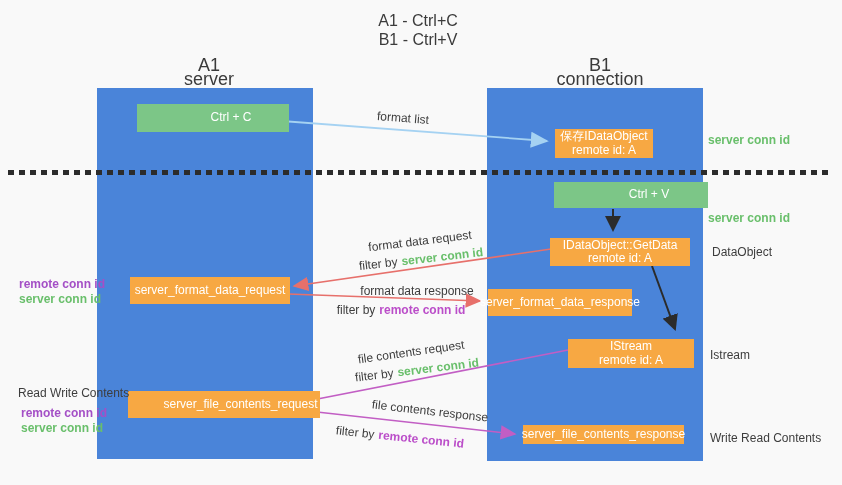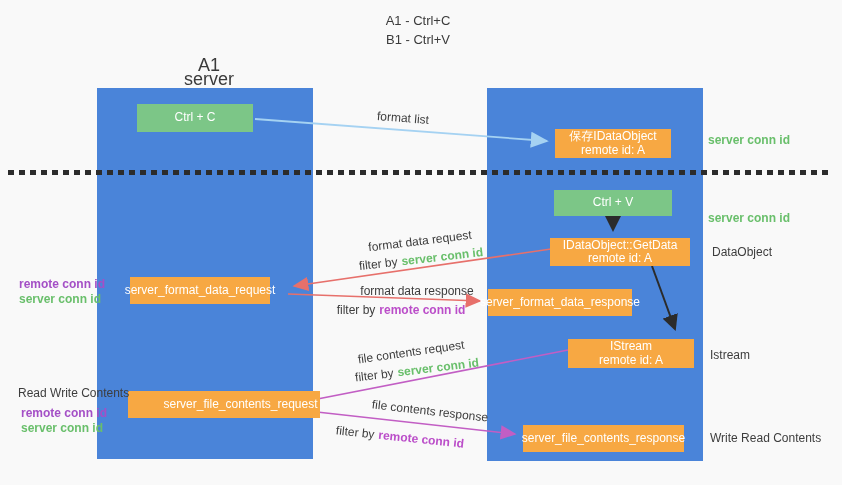--- a/index.html
+++ b/index.html
@@ -6,22 +6,22 @@
   body{background:#e8e8e8;font-family:"Liberation Sans", sans-serif;}
   .stage{position:relative;width:842px;height:485px;background:#f9f9f9;overflow:hidden;
          font-family:"Liberation Sans", sans-serif;color:#3d3d3d;}
   .panel{position:absolute;background:#4a84d9;z-index:1;}
   .divider{position:absolute;z-index:2;height:5px;
            background:repeating-linear-gradient(90deg,#2c2c2c 0 6px,transparent 6px 11px);}
   .arrows{position:absolute;left:0;top:0;z-index:3;}
   .node{position:absolute;z-index:4;display:flex;flex-direction:column;align-items:center;
         justify-content:center;color:#fff;font-size:12px;line-height:13.5px;text-align:center;}
   .node.orange{background:#f7a843;}
-  .node.green{background:#7cc687;}
-  .title{position:absolute;z-index:5;text-align:center;font-size:13px;line-height:19px;color:#3b3b3b;}
+  .node.green{background:#7cc687;padding-left:36px;}
+  .title{position:absolute;z-index:5;text-align:center;font-size:16px;line-height:19px;color:#3b3b3b;}
   .colhead{position:absolute;z-index:5;text-align:center;font-size:18px;line-height:14px;color:#3b3b3b;}
   .lbl{position:absolute;z-index:5;font-size:12px;white-space:nowrap;color:#3d3d3d;}
   .lbl.centered{transform-origin:center;}
   .bold-green{color:#69bf6b;font-weight:bold;}
   .bold-purple{color:#a44fc6;font-weight:bold;}
   .bold-magenta{color:#bb4ec9;font-weight:bold;}
   .prefix{margin-right:4px;}
   .legend{position:absolute;z-index:5;font-size:12px;line-height:14.5px;white-space:nowrap;}
 </style>
 </head>
@@ -30,20 +30,24 @@
 <div class="stage">
 
   <div class="title" style="left:318px;top:11px;width:200px;">
     <div>A1 - Ctrl+C</div>
     <div>B1 - Ctrl+V</div>
   </div>
 
   <div class="colhead" style="left:149px;top:58px;width:120px;">
     <div>A1</div>
     <div>server</div>
+  </div>
+  <div class="colhead" style="left:540px;top:58px;width:120px;">
+    <div>B1</div>
+    <div>connection</div>
   </div>
 
   <div class="panel" style="left:97px;top:88px;width:216px;height:371px;"></div>
   <div class="panel" style="left:487px;top:88px;width:216px;height:373px;"></div>
 
   <div class="divider" style="left:8px;top:170px;width:821px;"></div>
 
   <svg class="arrows" width="842" height="485">
     <defs>
       <marker id="m-blue" markerWidth="11" markerHeight="9" refX="9" refY="4.5" orient="auto">
@@ -65,52 +69,52 @@
     <line x1="568" y1="350" x2="297" y2="403" stroke="#c25ec4" stroke-width="1.6" marker-end="url(#m-magenta)"></line>
     <line x1="290" y1="409" x2="515" y2="434" stroke="#c25ec4" stroke-width="1.6" marker-end="url(#m-magenta)"></line>
     <line x1="613" y1="209" x2="613" y2="230" stroke="#2b2b2b" stroke-width="2" marker-end="url(#m-black)"></line>
     <line x1="652" y1="266" x2="675" y2="329" stroke="#2b2b2b" stroke-width="2" marker-end="url(#m-black)"></line>
   </svg>
 
   <div class="node green" style="left:137px;top:104px;width:116px;height:28px;">
     <div>Ctrl + C</div>
   </div>
 
-  <div class="node orange" style="left:555px;top:129px;width:116px;height:29px;">
+  <div class="node orange" style="left:555px;top:129px;width:98px;height:29px;">
     <div>保存IDataObject</div>
     <div>remote id: A</div>
   </div>
 
-  <div class="node green" style="left:554px;top:182px;width:118px;height:26px;margin-top:8px;">
+  <div class="node green" style="left:554px;top:182px;width:118px;height:26px;">
     <div>Ctrl + V</div>
   </div>
 
   <div class="node orange" style="left:550px;top:238px;width:140px;height:28px;">
     <div>IDataObject::GetData</div>
     <div>remote id: A</div>
   </div>
 
-  <div class="node orange" style="left:130px;top:277px;width:140px;height:27px;">
+  <div class="node orange" style="left:130px;top:277px;width:160px;height:27px;">
     <div>server_format_data_request</div>
   </div>
 
   <div class="node orange" style="left:488px;top:289px;width:144px;height:27px;">
     <div>server_format_data_response</div>
   </div>
 
   <div class="node orange" style="left:568px;top:339px;width:126px;height:29px;">
     <div>IStream</div>
     <div>remote id: A</div>
   </div>
 
   <div class="node orange" style="left:128px;top:391px;width:159px;height:27px;padding-left:33px;">
     <div>server_file_contents_request</div>
   </div>
 
-  <div class="node orange" style="left:523px;top:425px;width:161px;height:27px;">
+  <div class="node orange" style="left:523px;top:425px;width:161px;height:19px;">
     <div>server_file_contents_response</div>
   </div>
 
   <div class="lbl centered" style="left:403px;top:111px;transform:translateX(-50%) rotate(4.5deg);">format list</div>
 
   <div class="lbl centered" style="left:420px;top:234px;transform:translateX(-50%) rotate(-7deg);">format data request</div>
   <div class="lbl centered" style="left:421px;top:252px;transform:translateX(-50%) rotate(-6.5deg);">
     <span class="prefix">filter by</span><span class="bold-green">server conn id</span>
   </div>
 

